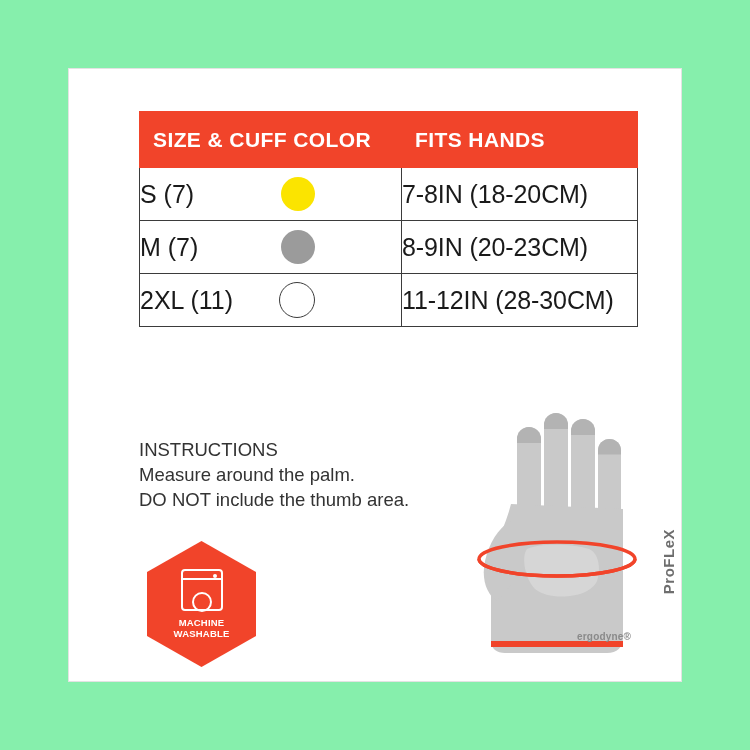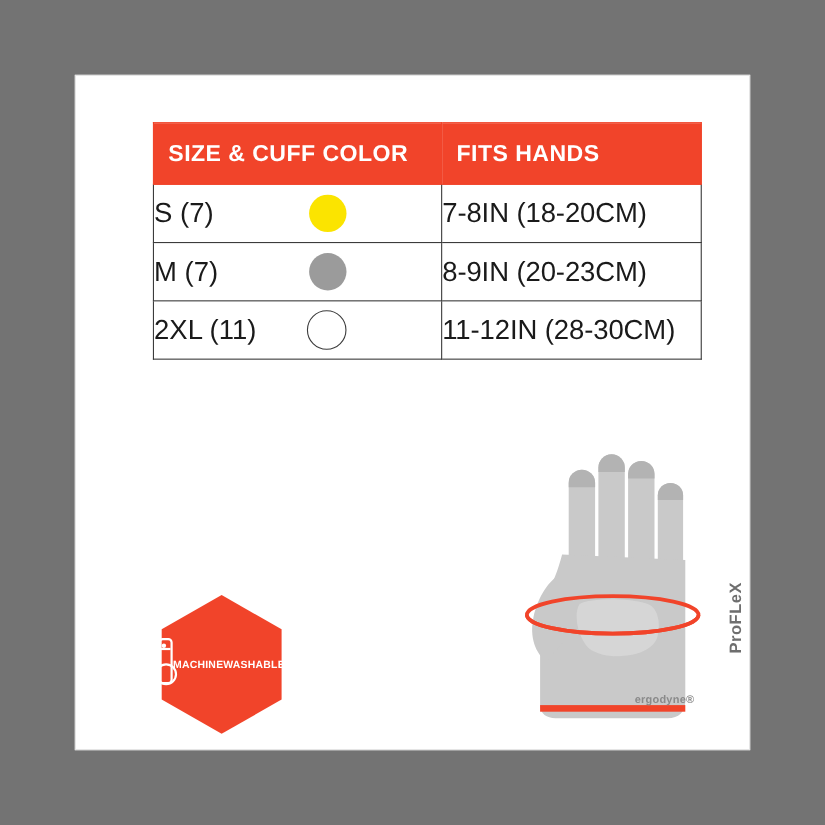--- a/index.html
+++ b/index.html
@@ -12,21 +12,21 @@
     height: 750px;
     font-family: "Liberation Sans", sans-serif;
     position: relative;
     overflow: hidden;
   }
   #page {
     position: absolute;
     left: 0; top: 0;
     width: 750px;
     height: 750px;
-    background: #737373;
+    background: #86efac;
   }
   
   #card {
     position: absolute;
     left: 68px;
     top: 68px;
     width: 614px;
     height: 614px;
     background: #ffffff;
     border: 1px solid #e3e3e3;
@@ -119,20 +119,21 @@
     width: 115px;
     height: 130px;
   }
   .badge-inner {
     position: absolute;
     left: 0;
     top: 0;
     width: 115px;
     height: 130px;
     display: flex;
+    flex-direction: column;
     align-items: center;
     justify-content: center;
     color: #ffffff;
   }
   .washer-icon {
     width: 42px;
     height: 42px;
     border: 2.5px solid #ffffff;
     border-radius: 4px;
     position: relative;
@@ -238,20 +239,23 @@
           <td class="size-cell">
             <span>2XL (11)</span>
             <span class="swatch outline"></span>
           </td>
           <td class="fits-cell">11-12IN (28-30CM)</td>
         </tr>
       </tbody>
     </table>
 
     <div id="instructions">
+      <div class="line">INSTRUCTIONS</div>
+      <div class="line">Measure around the palm.</div>
+      <div class="line">DO NOT include the thumb area.</div>
     </div>
 
     <div id="washable-badge">
       <svg class="hex" viewBox="0 0 115 130">
         <polygon points="57.5,2 112,33 112,97 57.5,128 3,97 3,33" fill="#f1442a"></polygon>
       </svg>
       <div class="badge-inner">
         <div class="washer-icon">
           <div class="bar"></div>
           <div class="knob"></div>

